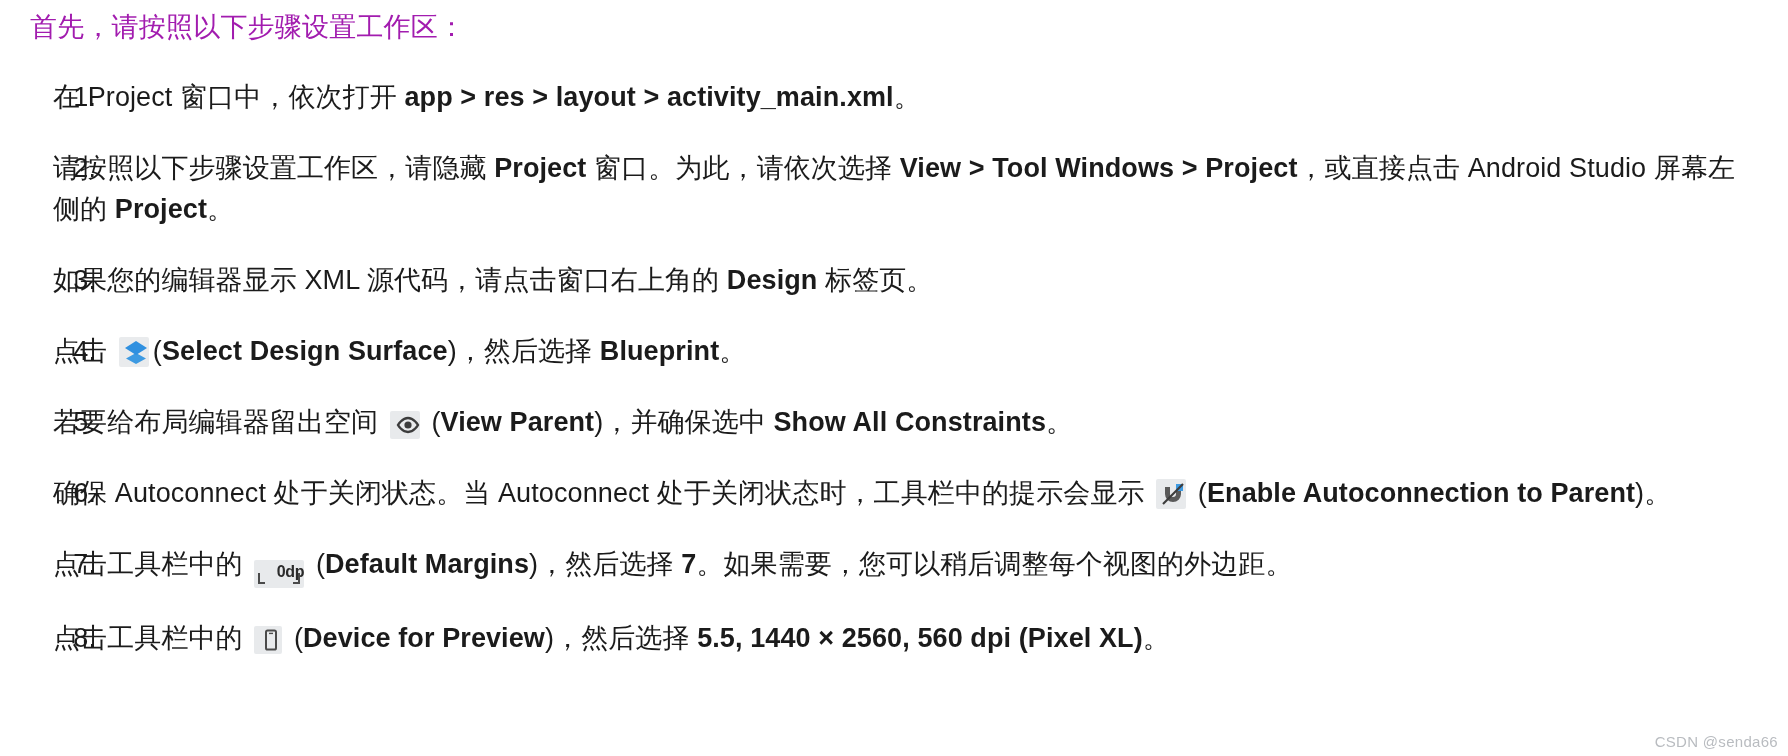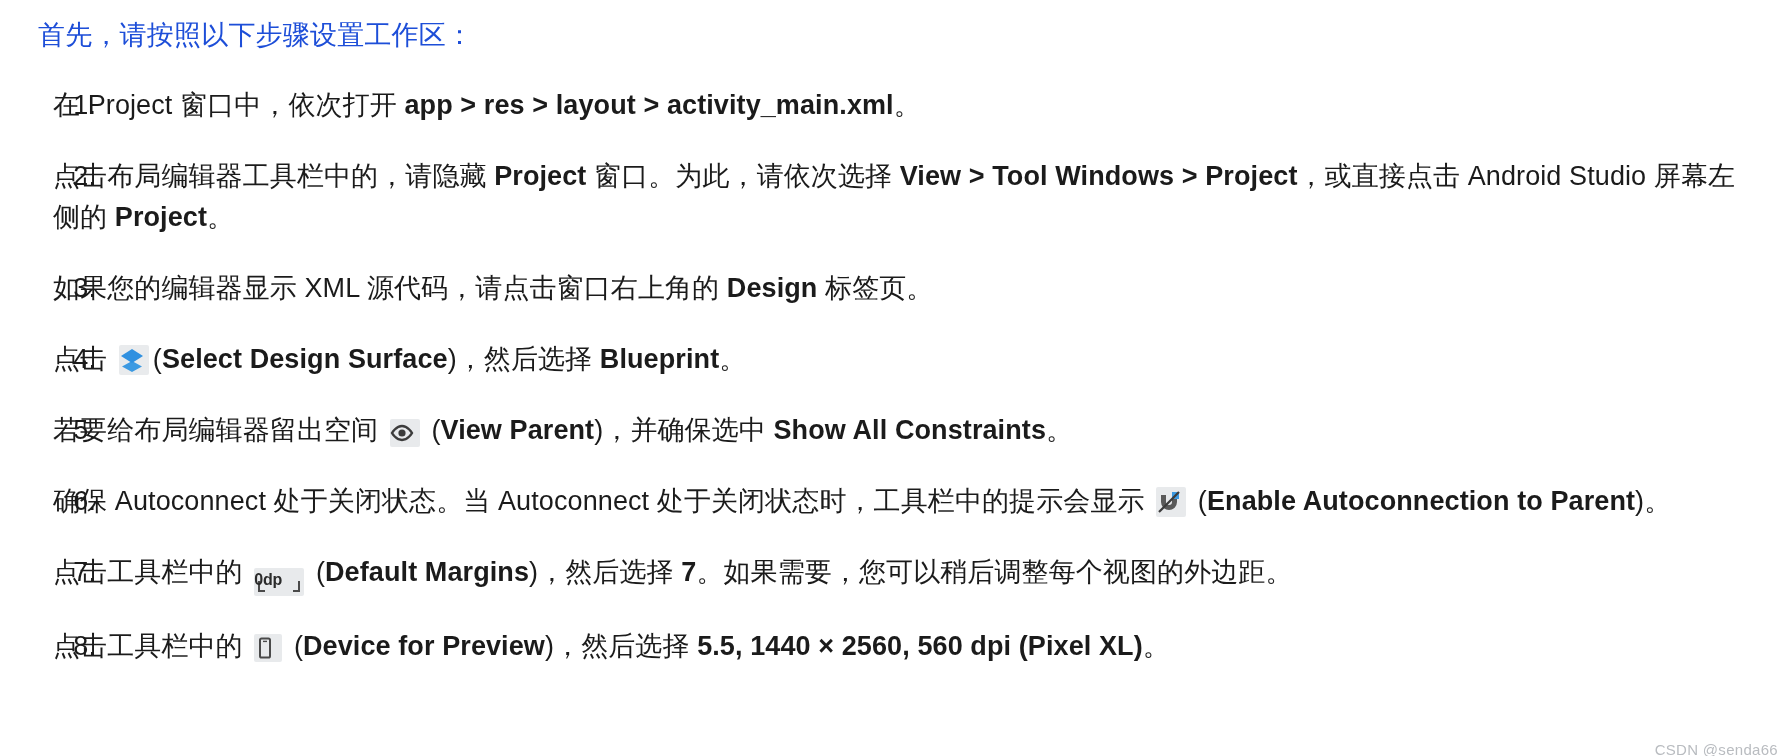--- a/index.html
+++ b/index.html
@@ -19,22 +19,22 @@
   .page {
     position: relative;
     width: 1788px;
     height: 756px;
     box-sizing: border-box;
     padding: 0;
   }
   .intro {
     font-size: 27px;
     line-height: 1.45;
-    color: #1d4ed8;
-    margin: 8px;
+    color: #a21caf;
+    margin: 0;
     padding: 8px 0 0 30px;
     letter-spacing: 0.2px;
   }
   ol.steps {
     list-style: none;
     margin: 0;
     padding: 0;
     counter-reset: stepcounter;
   }
   ol.steps > li {
@@ -56,21 +56,21 @@
     text-align: right;
     font-size: 27px;
     color: #1b1b1b;
   }
   b, .b {
     font-weight: bold;
   }
   .icon-box {
     display: inline-flex;
     align-items: center;
-    justify-content: flex-start;
+    justify-content: flex-end;
     vertical-align: -5px;
     background: #e8eaec;
     border-radius: 2px;
     margin: 0 4px;
   }
   .icon-layers {
     width: 30px;
     height: 30px;
     background: #e9ebed;
   }
@@ -132,21 +132,21 @@
 </style>
 </head>
 <body>
 
 <div class="page">
 
   <p class="intro">首先，请按照以下步骤设置工作区：</p>
 
   <ol class="steps" id="steps-list">
       <li><span>在 Project 窗口中，依次打开 </span><b>app &gt; res &gt; layout &gt; activity_main.xml</b><span>。</span></li>
-      <li><span>点击布局编辑器工具栏中的，请隐藏 </span><b>Project</b><span> 窗口。为此，请依次选择 </span><b>View &gt; Tool Windows &gt; Project</b><span>，或直接点击 Android Studio 屏幕左侧的 </span><b>Project</b><span>。</span></li>
+      <li><span>请按照以下步骤设置工作区，请隐藏 </span><b>Project</b><span> 窗口。为此，请依次选择 </span><b>View &gt; Tool Windows &gt; Project</b><span>，或直接点击 Android Studio 屏幕左侧的 </span><b>Project</b><span>。</span></li>
       <li><span>如果您的编辑器显示 XML 源代码，请点击窗口右上角的 </span><b>Design</b><span> 标签页。</span></li>
       <li><span>点击 </span><span class="icon-box icon-layers">
           <svg width="26" height="26" viewBox="0 0 26 26">
             <polygon points="13,14 3,19.5 13,25 23,19.5" fill="#3d9ae2"></polygon>
             <polygon points="13,2 2,9 13,16 24,9" fill="#2f90e0"></polygon>
           </svg>
         </span><span>(</span><b>Select Design Surface</b><span>)，然后选择 </span><b>Blueprint</b><span>。</span></li>
       <li><span>若要给布局编辑器留出空间 </span><span class="icon-box icon-eye">
           <svg width="24" height="22" viewBox="0 0 24 22">
             <path d="M12 4C6 4 2 11 2 11s4 7 10 7 10-7 10-7-4-7-10-7z" fill="none" stroke="#3c3c3c" stroke-width="2.4"></path>

